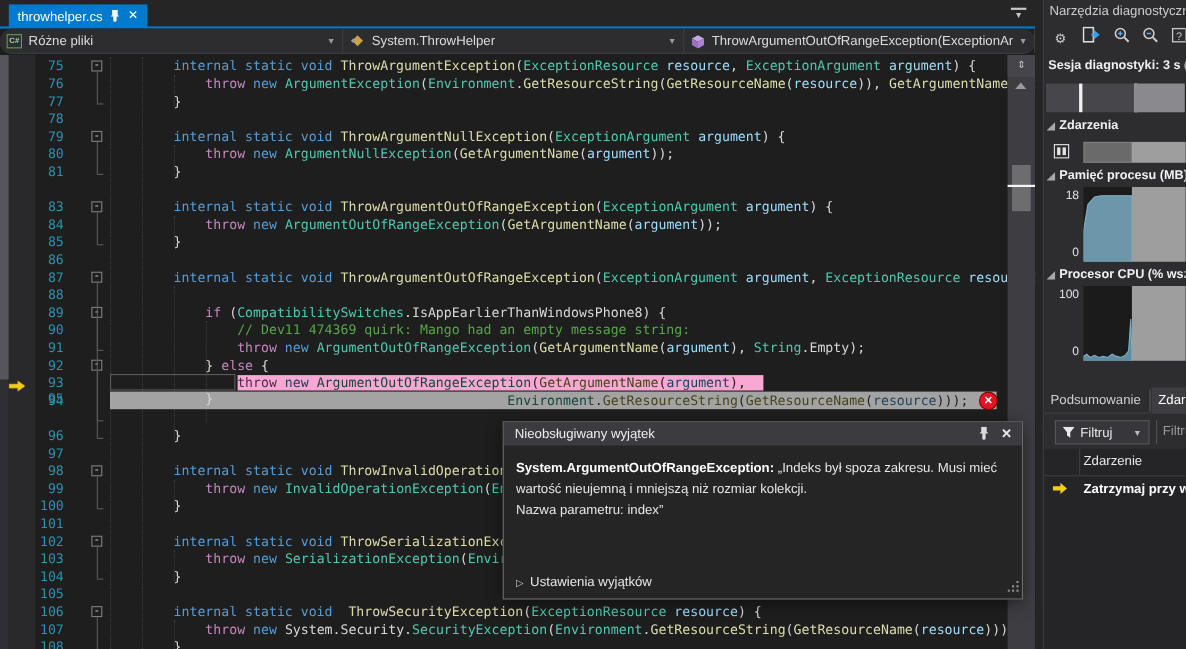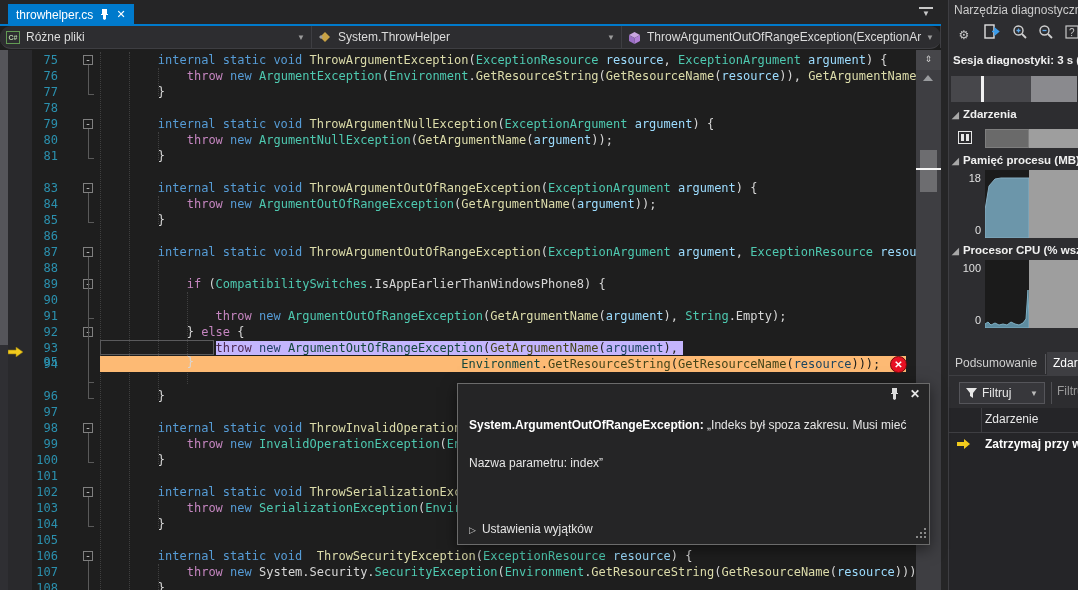--- a/index.html
+++ b/index.html
@@ -31,22 +31,22 @@
   .left-strip .thumb{position:absolute;left:0;top:0;width:8px;height:295px;background:#55555A;}
   .gutter-bg{position:absolute;left:8px;top:0;width:24px;height:540px;background:#29292C;}
   .guide{position:absolute;width:1px;border-left:1px dotted #3F3F3F;z-index:1;}
   #lines{position:absolute;left:0;top:0;width:914px;height:540px;z-index:2;}
   .cl{position:absolute;left:0;height:16px;width:914px;font-family:"DejaVu Sans Mono",monospace;
       font-size:12px;line-height:16px;white-space:pre;}
   .ln{position:absolute;left:0;top:0;width:58px;text-align:right;color:#2B91AF;}
   .code-text{position:absolute;left:100px;top:0;}
   .c-kw{color:#569CD6;} .c-ctl{color:#C586C0;} .c-ty{color:#4EC9B0;} .c-me{color:#DCDCAA;}
   .c-pa{color:#9CDCFE;} .c-pl{color:#D7D7D7;} .c-cm{color:#57A64A;}
-  .hlfull{background:#fdba74;display:inline-block;min-width:806px;}
-  .hlseg{background:#c4b5fd;padding-right:5px;}
+  .hlfull{background:#a3a3a3;display:inline-block;min-width:806px;}
+  .hlseg{background:#f9a8d4;padding-right:16px;}
   .hlfull .c-kw,.hlseg .c-kw{color:#1F3F63;} .hlfull .c-ctl,.hlseg .c-ctl{color:#4D2A52;}
   .hlfull .c-ty,.hlseg .c-ty{color:#14463C;} .hlfull .c-me,.hlseg .c-me{color:#45451A;}
   .hlfull .c-pa,.hlseg .c-pa{color:#1C4560;} .hlfull .c-pl,.hlseg .c-pl{color:#21211C;}
   .foldbox{position:absolute;left:83px;top:3px;width:10px;height:10px;border:1px solid #7F7F7F;
       background:#1E1E1E;color:#C8C8C8;font-size:10px;line-height:7px;text-align:center;z-index:4;}
   .fline{position:absolute;left:88px;width:1px;background:#5A5A5A;z-index:3;}
   .ftick{position:absolute;left:88px;width:6px;height:1px;background:#5A5A5A;z-index:3;}
   .stmtbox{position:absolute;left:100px;top:0;width:114px;height:15px;border:1px solid #5A5A5C;}
   .exec-arrow{position:absolute;left:8px;top:293px;z-index:5;}
   .err-badge{position:absolute;left:890px;top:306px;width:17px;height:17px;border-radius:50%;
@@ -209,21 +209,21 @@
           <div class="cl" style="top: 66px;"><span class="ln">79</span><span class="code-text"><span class="c-pl">        </span><span class="c-kw">internal static void</span><span class="c-pl"> </span><span class="c-me">ThrowArgumentNullException</span><span class="c-pl">(</span><span class="c-ty">ExceptionArgument</span><span class="c-pl"> </span><span class="c-pa">argument</span><span class="c-pl">) {</span></span><span class="foldbox">-</span></div>
           <div class="cl" style="top: 82px;"><span class="ln">80</span><span class="code-text"><span class="c-pl">            </span><span class="c-ctl">throw</span><span class="c-pl"> </span><span class="c-kw">new</span><span class="c-pl"> </span><span class="c-ty">ArgumentNullException</span><span class="c-pl">(</span><span class="c-me">GetArgumentName</span><span class="c-pl">(</span><span class="c-pa">argument</span><span class="c-pl">));</span></span></div>
           <div class="cl" style="top: 98px;"><span class="ln">81</span><span class="code-text"><span class="c-pl">        }</span></span></div>
           <div class="cl" style="top: 130px;"><span class="ln">83</span><span class="code-text"><span class="c-pl">        </span><span class="c-kw">internal static void</span><span class="c-pl"> </span><span class="c-me">ThrowArgumentOutOfRangeException</span><span class="c-pl">(</span><span class="c-ty">ExceptionArgument</span><span class="c-pl"> </span><span class="c-pa">argument</span><span class="c-pl">) {</span></span><span class="foldbox">-</span></div>
           <div class="cl" style="top: 146px;"><span class="ln">84</span><span class="code-text"><span class="c-pl">            </span><span class="c-ctl">throw</span><span class="c-pl"> </span><span class="c-kw">new</span><span class="c-pl"> </span><span class="c-ty">ArgumentOutOfRangeException</span><span class="c-pl">(</span><span class="c-me">GetArgumentName</span><span class="c-pl">(</span><span class="c-pa">argument</span><span class="c-pl">));</span></span></div>
           <div class="cl" style="top: 162px;"><span class="ln">85</span><span class="code-text"><span class="c-pl">        }</span></span></div>
           <div class="cl" style="top: 178px;"><span class="ln">86</span><span class="code-text"></span></div>
           <div class="cl" style="top: 194px;"><span class="ln">87</span><span class="code-text"><span class="c-pl">        </span><span class="c-kw">internal static void</span><span class="c-pl"> </span><span class="c-me">ThrowArgumentOutOfRangeException</span><span class="c-pl">(</span><span class="c-ty">ExceptionArgument</span><span class="c-pl"> </span><span class="c-pa">argument</span><span class="c-pl">, </span><span class="c-ty">ExceptionResource</span><span class="c-pl"> </span><span class="c-pa">resource</span><span class="c-pl">)</span></span><span class="foldbox">-</span></div>
           <div class="cl" style="top: 210px;"><span class="ln">88</span><span class="code-text"></span></div>
           <div class="cl" style="top: 226px;"><span class="ln">89</span><span class="code-text"><span class="c-pl">            </span><span class="c-ctl">if</span><span class="c-pl"> (</span><span class="c-ty">CompatibilitySwitches</span><span class="c-pl">.IsAppEarlierThanWindowsPhone8) {</span></span><span class="foldbox">-</span></div>
-          <div class="cl" style="top: 242px;"><span class="ln">90</span><span class="code-text"><span class="c-pl">                </span></span></div>
+          <div class="cl" style="top: 242px;"><span class="ln">90</span><span class="code-text"><span class="c-pl">                </span><span class="c-cm">// Dev11 474369 quirk: Mango had an empty message string:</span></span></div>
           <div class="cl" style="top: 258px;"><span class="ln">91</span><span class="code-text"><span class="c-pl">                </span><span class="c-ctl">throw</span><span class="c-pl"> </span><span class="c-kw">new</span><span class="c-pl"> </span><span class="c-ty">ArgumentOutOfRangeException</span><span class="c-pl">(</span><span class="c-me">GetArgumentName</span><span class="c-pl">(</span><span class="c-pa">argument</span><span class="c-pl">), </span><span class="c-ty">String</span><span class="c-pl">.Empty);</span></span></div>
           <div class="cl" style="top: 274px;"><span class="ln">92</span><span class="code-text"><span class="c-pl">            } </span><span class="c-ctl">else</span><span class="c-pl"> {</span></span><span class="foldbox">-</span></div>
           <div class="cl" style="top: 290px;"><span class="ln">93</span><span class="stmtbox"></span><span class="code-text"><span class="c-pl">                </span><span class="hlseg"><span class="c-ctl">throw</span><span class="c-pl"> </span><span class="c-kw">new</span><span class="c-pl"> </span><span class="c-ty">ArgumentOutOfRangeException</span><span class="c-pl">(</span><span class="c-me">GetArgumentName</span><span class="c-pl">(</span><span class="c-pa">argument</span><span class="c-pl">),</span></span></span></div>
           <div class="cl" style="top: 306px;"><span class="ln">94</span><span class="code-text hlfull"><span class="c-pl">                                                  </span><span class="c-ty">Environment</span><span class="c-pl">.</span><span class="c-me">GetResourceString</span><span class="c-pl">(</span><span class="c-me">GetResourceName</span><span class="c-pl">(</span><span class="c-pa">resource</span><span class="c-pl">)));</span></span></div>
           <div class="cl" style="top: 304px;"><span class="ln">95</span><span class="code-text"><span class="c-pl">            }</span></span></div>
           <div class="cl" style="top: 338px;"><span class="ln">96</span><span class="code-text"><span class="c-pl">        }</span></span></div>
           <div class="cl" style="top: 354px;"><span class="ln">97</span><span class="code-text"></span></div>
           <div class="cl" style="top: 370px;"><span class="ln">98</span><span class="code-text"><span class="c-pl">        </span><span class="c-kw">internal static void</span><span class="c-pl"> </span><span class="c-me">ThrowInvalidOperationException</span><span class="c-pl">(</span><span class="c-ty">Excep</span></span><span class="foldbox">-</span></div>
           <div class="cl" style="top: 386px;"><span class="ln">99</span><span class="code-text"><span class="c-pl">            </span><span class="c-ctl">throw</span><span class="c-pl"> </span><span class="c-kw">new</span><span class="c-pl"> </span><span class="c-ty">InvalidOperationException</span><span class="c-pl">(</span><span class="c-ty">Environm</span></span></div>
           <div class="cl" style="top: 402px;"><span class="ln">100</span><span class="code-text"><span class="c-pl">        }</span></span></div>
@@ -246,30 +246,31 @@
 
       <div class="vscroll">
         <div class="split">⇕</div>
         <div class="uparrow"></div>
         <div class="thumb"></div>
         <div class="posline"></div>
       </div>
     </div>
 
     <div class="popup">
+      <div class="ptitle">Nieobsługiwany wyjątek</div>
       <span class="ppin">
         <svg width="9" height="12" viewBox="0 0 9 12">
             <path d="M2 0h5v5h1v1H6v5L4.5 12 3 11V6H1V5h1z" fill="#DCDCDC"></path>
           </svg>
       </span>
       <span class="pclose">✕</span>
       <div class="pmsg">
         <b>System.ArgumentOutOfRangeException:</b>
         <span>„Indeks był spoza zakresu. Musi mieć</span><br>
-        <br>
+        <span>wartość nieujemną i mniejszą niż rozmiar kolekcji.</span><br>
         <span>Nazwa parametru: index”</span>
       </div>
       <div class="psettings">
         <span class="tri">▷</span><span>Ustawienia wyjątków</span>
       </div>
       <div class="grip">
         <svg width="11" height="11" viewBox="0 0 11 11">
           <g fill="#8A8A8A">
               <rect x="8" y="0" width="2" height="2"></rect>
               <rect x="8" y="4" width="2" height="2"></rect>

